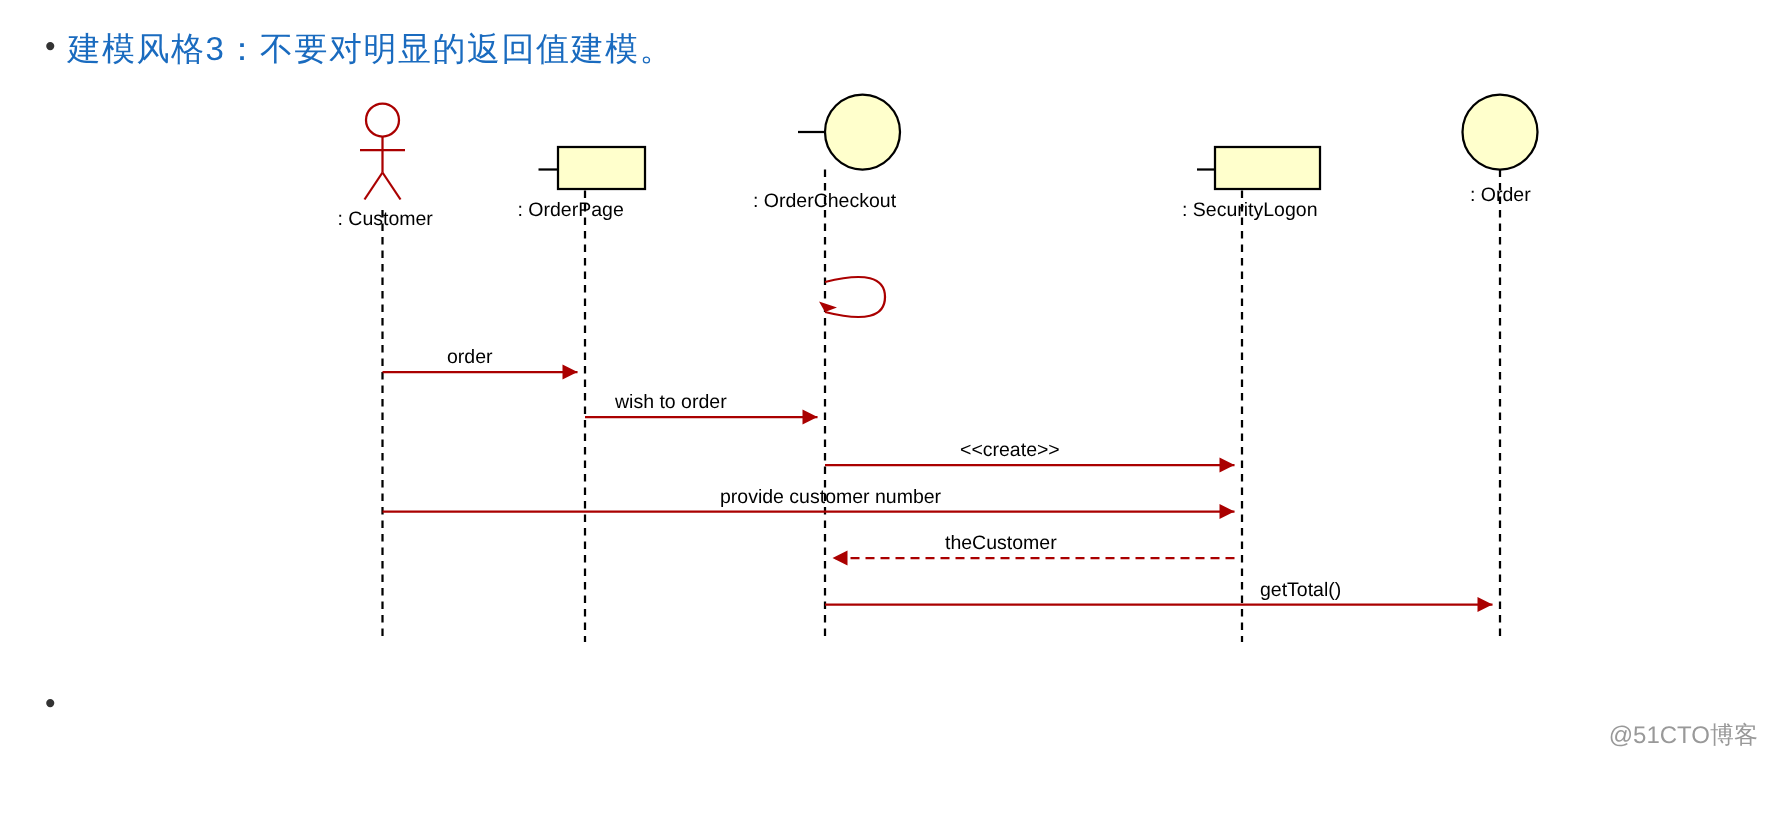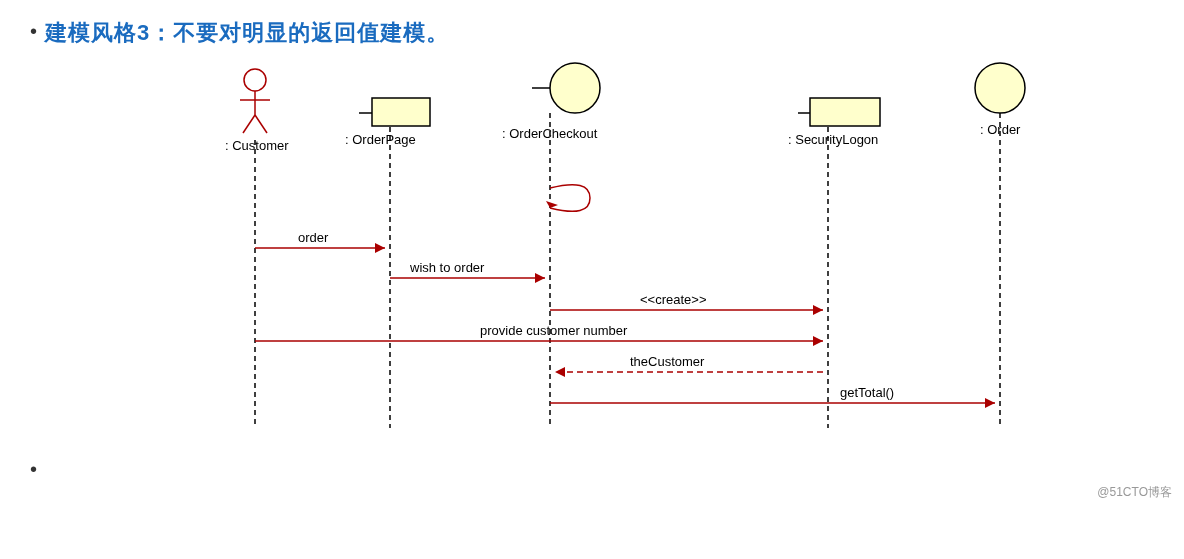--- a/index.html
+++ b/index.html
@@ -22,41 +22,41 @@
     }
     .bullet {
       font-size: 20px;
       color: #333;
       margin-right: 8px;
       margin-top: 2px;
     }
     .bullet-text {
       font-size: 22px;
       color: #1a6bbf;
-      font-weight: bold;
+      font-weight: normal;
       letter-spacing: 1px;
     }
     .diagram-area {
       position: relative;
       width: 1100px;
       height: 380px;
       margin: 0 auto;
       margin-top: 10px;
       margin-bottom: 5px;
     }
 
     .bottom-bullet {
       margin-top: 8px;
     }
 
     .watermark {
       position: absolute;
       bottom: 8px;
       right: 12px;
-      font-size: 12px;
+      font-size: 16px;
       color: #999;
     }
   </style>
 </head>
 <body>
 
 <div class="page">
 
   <div class="bullet-line">
     <span class="bullet">•</span>

